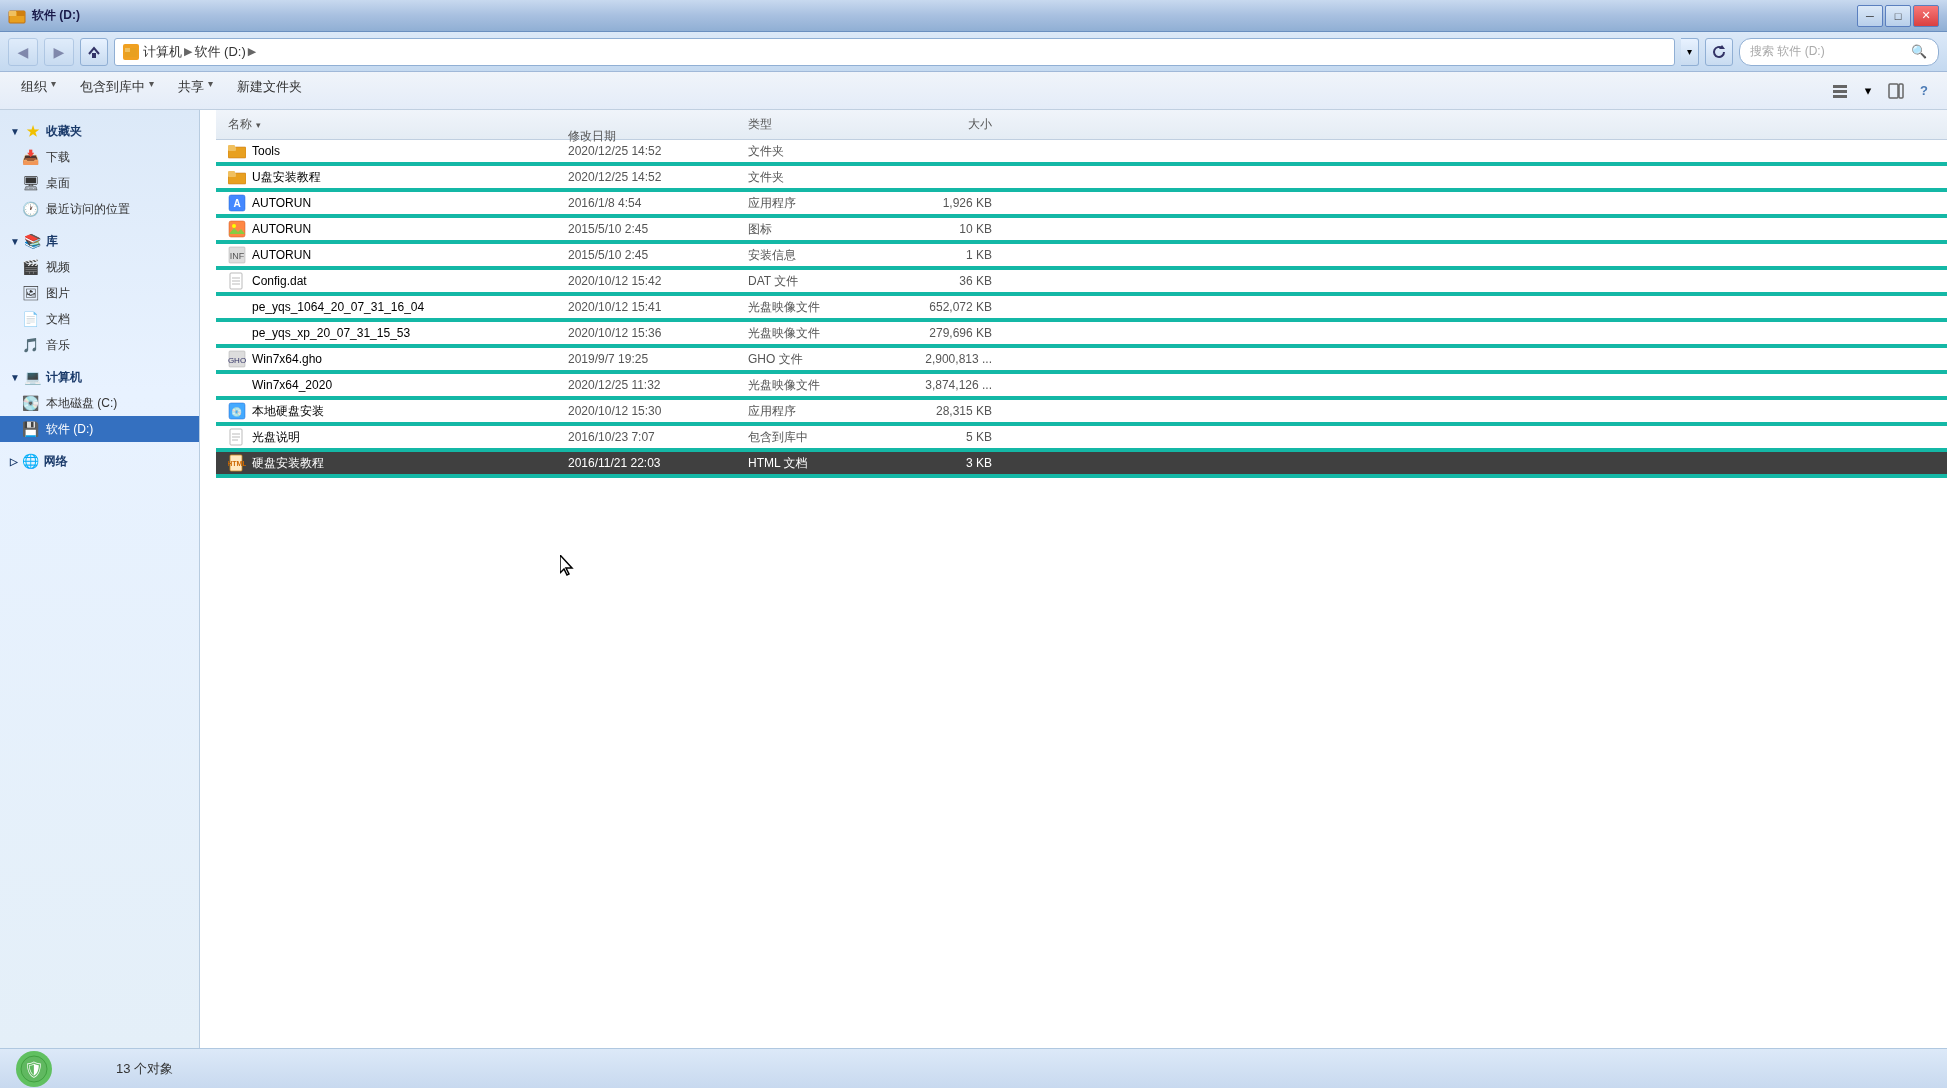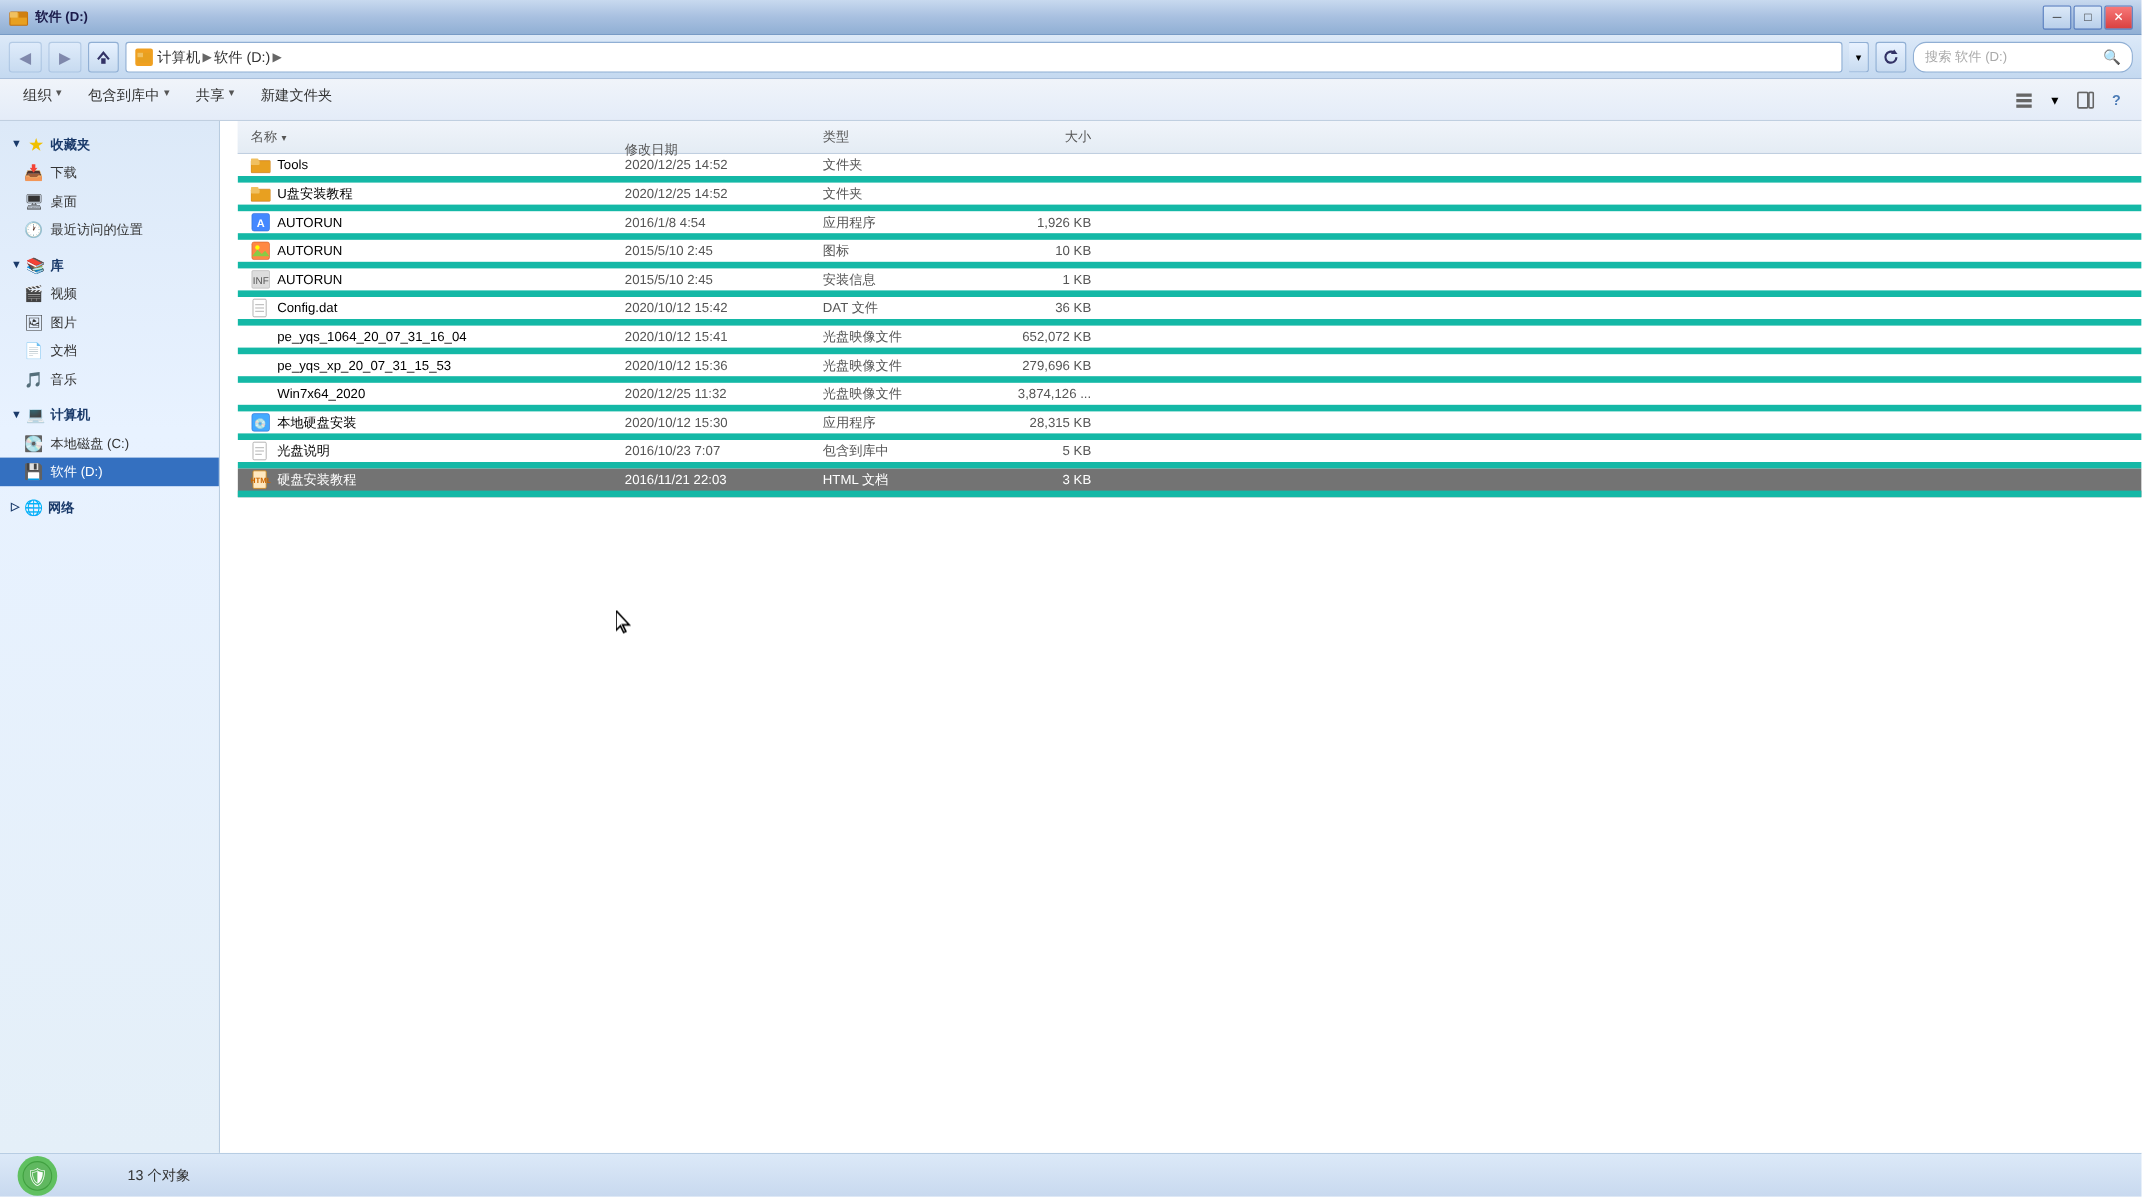--- a/index.html
+++ b/index.html
@@ -330,25 +330,25 @@
 
     .file-list {
       flex: 1;
       overflow-y: auto;
     }
     .file-row {
       display: flex;
       align-items: center;
       height: 26px;
       padding: 0 4px;
-      border-bottom: 6px solid #14b8a6;
+      border-bottom: 4px solid #14b8a6;
       cursor: pointer;
     }
     .file-row.selected {
-      background: #737373;
+      background: #404040;
       color: white;
     }
     .file-row.selected .file-size,
     .file-row.selected .file-type,
     .file-row.selected .file-date {
       color: white;
     }
     .file-name-cell {
       width: 340px;
       padding: 0 8px;
@@ -717,20 +717,34 @@
       <span>pe_yqs_xp_20_07_31_15_53</span>
     </div>
     <div class="file-date">2020/10/12 15:36</div>
     <div class="file-type">光盘映像文件</div>
     <div class="file-size">279,696 KB</div>
   </div>
         <div class="file-row">
     <div class="file-name-cell">
       <span class="file-icon">
               <svg width="18" height="18" viewBox="0 0 18 18">
+                <rect x="1" y="1" width="16" height="16" rx="1" fill="#dddddd" stroke="#aaaaaa" stroke-width="0.5"></rect>
+                <text x="9" y="13" text-anchor="middle" fill="#336" font-size="8">GHO</text>
+              </svg>
+            </span>
+      <span>Win7x64.gho</span>
+    </div>
+    <div class="file-date">2019/9/7 19:25</div>
+    <div class="file-type">GHO 文件</div>
+    <div class="file-size">2,900,813 ...</div>
+  </div>
+        <div class="file-row">
+    <div class="file-name-cell">
+      <span class="file-icon">
+              <svg width="18" height="18" viewBox="0 0 18 18">
                 <ellipse cx="9" cy="9" r="8" fill="#88aadd" stroke="#5577bb" stroke-width="0.8"></ellipse>
                 <ellipse cx="9" cy="9" r="3" fill="#ccddee" stroke="#5577bb" stroke-width="0.5"></ellipse>
                 <ellipse cx="9" cy="9" r="1.2" fill="white"></ellipse>
               </svg>
             </span>
       <span>Win7x64_2020</span>
     </div>
     <div class="file-date">2020/12/25 11:32</div>
     <div class="file-type">光盘映像文件</div>
     <div class="file-size">3,874,126 ...</div>

